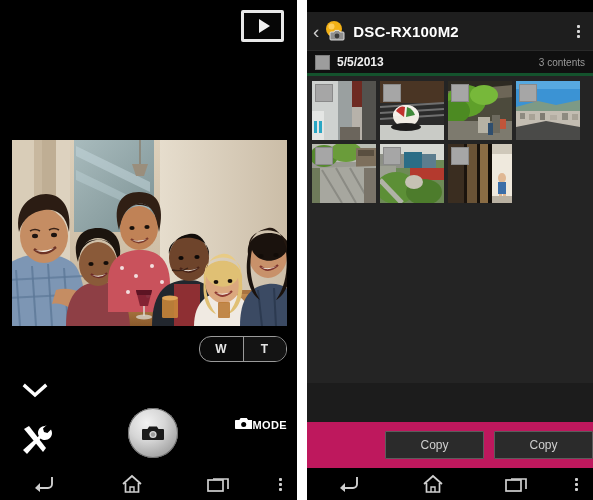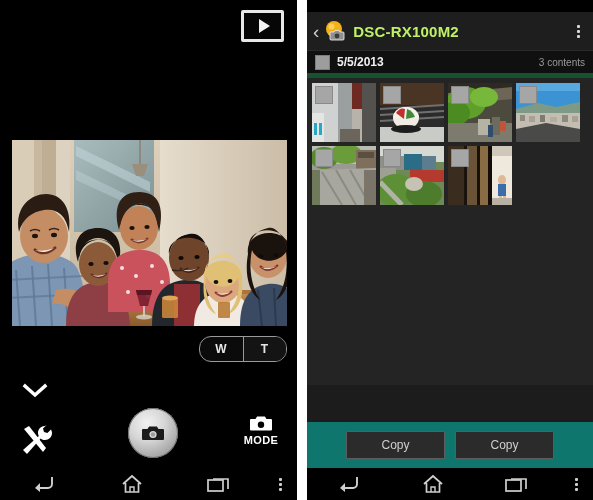--- a/index.html
+++ b/index.html
@@ -51,64 +51,64 @@
   .shutter{
     position:absolute;left:128px;top:408px;width:50px;height:50px;border-radius:50%;
     background:radial-gradient(circle at 38% 30%, #f2f2f2 0%, #d6d6d6 38%, #a9a9a9 72%, #8d8d8d 100%);
     box-shadow:0 0 0 1px #6e6e6e inset, 0 1px 3px rgba(0,0,0,.8);
     display:flex;align-items:center;justify-content:center;
   }
   .shutter-cam{width:22px;height:16px;}
 
   .mode-btn{
     position:absolute;right:10px;top:415px;width:52px;
-    display:flex;flex-direction:column;align-items:center;text-align:right;
+    display:flex;align-items:center;text-align:right;
   }
   .mode-label{color:#fff;font-size:11px;font-weight:bold;letter-spacing:.4px;margin-top:2px;}
 
   
   .phone-right{
     position:absolute;left:307px;top:0;width:286px;height:500px;
     background:#1c1c1c;overflow:hidden;
   }
   .r-statusbar{height:12px;background:#000;}
   .r-header{
     height:38px;background:#1e1e1e;display:flex;align-items:center;padding:0 6px 0 4px;
     border-bottom:1px solid #2a2a2a;
   }
   .back-chev{color:#cfcfcf;font-size:19px;line-height:1;padding:0 4px 0 2px;}
   .cam-badge{position:relative;width:24px;height:22px;margin-right:6px;flex:0 0 auto;}
-  .device-title{color:#bef264;font-size:15px;font-weight:bold;flex:1;letter-spacing:.2px;}
+  .device-title{color:#ffffff;font-size:15px;font-weight:bold;flex:1;letter-spacing:.2px;}
   .overflow-v{width:18px;height:20px;display:flex;flex-direction:column;justify-content:center;align-items:center;gap:2px;}
   .overflow-v i{display:block;width:3px;height:3px;background:#d8d8d8;border-radius:1px;}
 
   .date-row{
     height:22px;background:#101010;display:flex;align-items:center;
-    padding:0 8px 0 8px;border-bottom:5px solid #14532d;
+    padding:0 8px 0 8px;border-bottom:3px solid #14532d;
   }
   .date-chk{width:13px;height:13px;background:#9d9d9d;border:1px solid #7e7e7e;margin-right:7px;flex:0 0 auto;}
   .date-text{color:#f0f0f0;font-size:12px;font-weight:bold;flex:1;}
   .contents-text{color:#9a9a9a;font-size:10px;}
 
   .grid-area{background:#242424;padding:5px 0 6px 5px;}
   .thumb-row{display:flex;gap:4px;margin-bottom:4px;}
   .thumb{
     position:relative;width:64px;height:59px;background:#000;overflow:hidden;flex:0 0 auto;
   }
   .thumb svg{display:block;width:64px;height:59px;}
   .thumb-chk{
     position:absolute;left:3px;top:3px;width:16px;height:16px;
     background:#a6a6a6;border:1px solid #8a8a8a;
   }
 
   .grid-filler{background:#242424;height:170px;}
 
   .action-bar{
-    position:absolute;left:0;right:0;bottom:32px;height:46px;background:#0f766e;
-    display:flex;align-items:center;justify-content:center;gap:10px;
+    position:absolute;left:0;right:0;bottom:32px;height:46px;background:#be185d;
+    display:flex;align-items:center;justify-content:flex-end;gap:10px;
   }
   .act-btn{
     width:97px;height:26px;border:1px solid #5c5c5c;background:#2b2b2b;
     color:#cfcfcf;font-size:12px;display:flex;align-items:center;justify-content:center;
     border-radius:1px;
   }
 
   
   .navbar{
     position:absolute;left:0;bottom:0;width:100%;height:32px;background:#000;

